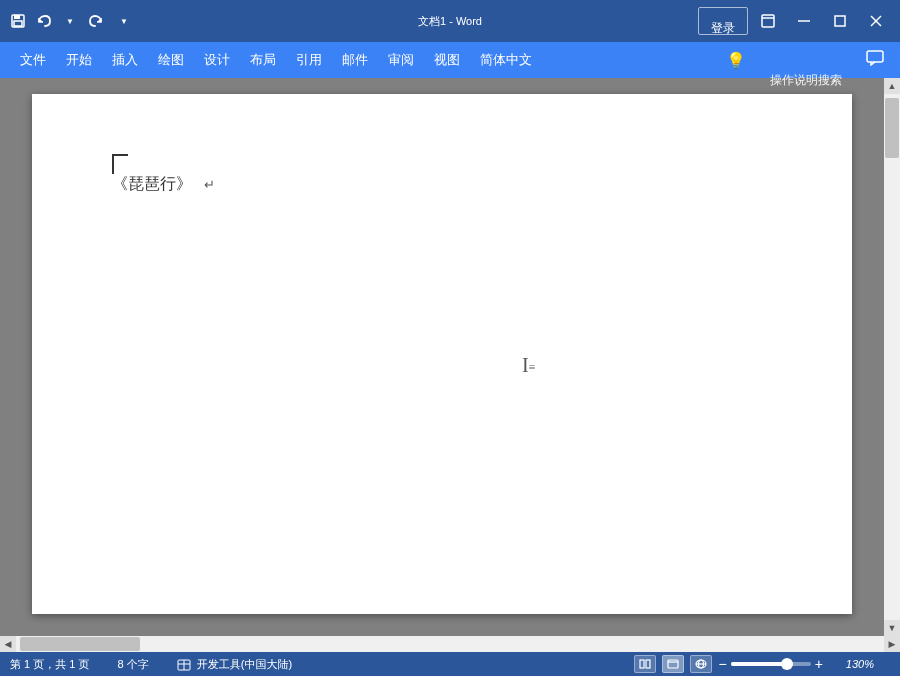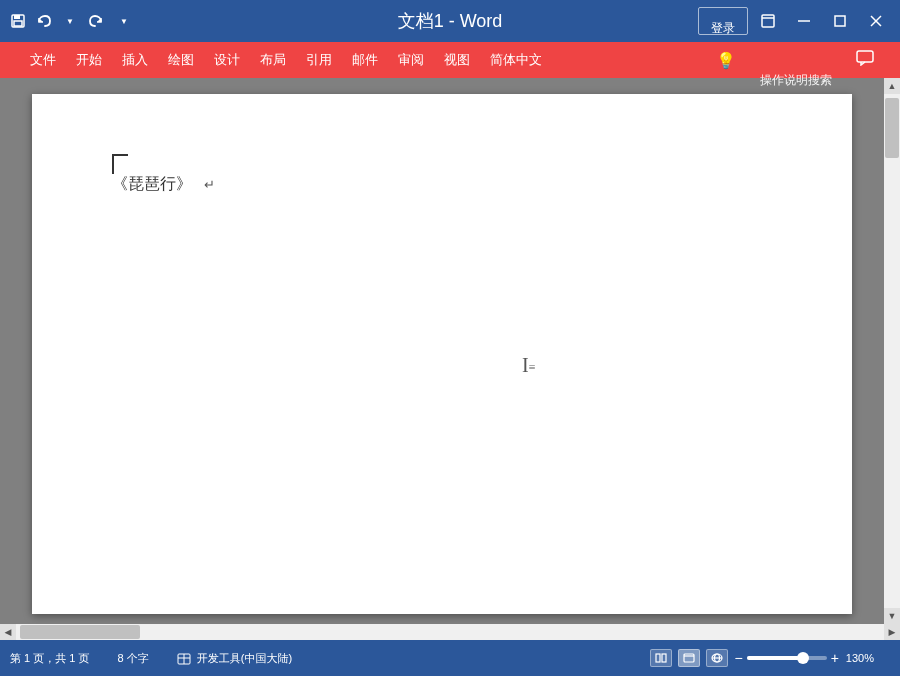--- a/index.html
+++ b/index.html
@@ -20,21 +20,21 @@
       align-items: center;
       gap: 6px;
     }
     .title-icon {
       width: 20px; height: 20px;
       display: flex; align-items: center; justify-content: center;
       color: white; font-size: 14px; cursor: pointer;
     }
     #title-text {
       color: white;
-      font-size: 18px;
+      font-size: 11px;
       position: absolute;
       left: 50%;
       transform: translateX(-50%);
       white-space: nowrap;
     }
     #title-bar-right {
       display: flex;
       align-items: center;
       gap: 4px;
     }
@@ -50,25 +50,25 @@
       font-family: 'Microsoft YaHei', sans-serif;
     }
     .win-control {
       width: 32px; height: 32px;
       display: flex; align-items: center; justify-content: center;
       color: white; font-size: 14px; cursor: pointer; border-radius: 2px;
     }
 
     
     #menu-bar {
-      background: #ef4444;
+      background: #3b82f6;
       height: 36px;
       display: flex;
       align-items: center;
-      padding: 0 20px;
+      padding: 0 10px;
       flex-shrink: 0;
     }
     .menu-item {
       color: white;
       font-size: 13px;
       padding: 4px 10px;
       cursor: pointer;
       border-radius: 2px;
       white-space: nowrap;
     }
@@ -204,21 +204,21 @@
       border-radius: 2px;
       position: absolute;
       left: 4px;
       top: 1px;
       cursor: pointer;
     }
 
     
     #status-zoom-bar {
       background: #2b579a;
-      height: 36px;
+      height: 24px;
       display: flex;
       align-items: center;
       padding: 0 10px;
     }
     .status-left {
       display: flex;
       align-items: center;
       gap: 12px;
       color: white;
       font-size: 11px;
@@ -420,16 +420,16 @@
         <line x1="1" y1="5" x2="11" y2="5"></line>
       </svg>
     </div>
     <div class="zoom-slider-container">
       <span class="zoom-minus">−</span>
       <div class="zoom-slider">
         <div class="zoom-slider-fill"></div>
         <div class="zoom-knob"></div>
       </div>
       <span class="zoom-plus">+</span>
-      <span class="status-item" style="margin-left:3px;">130%</span>
+      <span class="status-item" style="margin-left:19px;font-style:italic;">130%</span>
     </div>
   </div>
 </div>
 
 </body></html>

